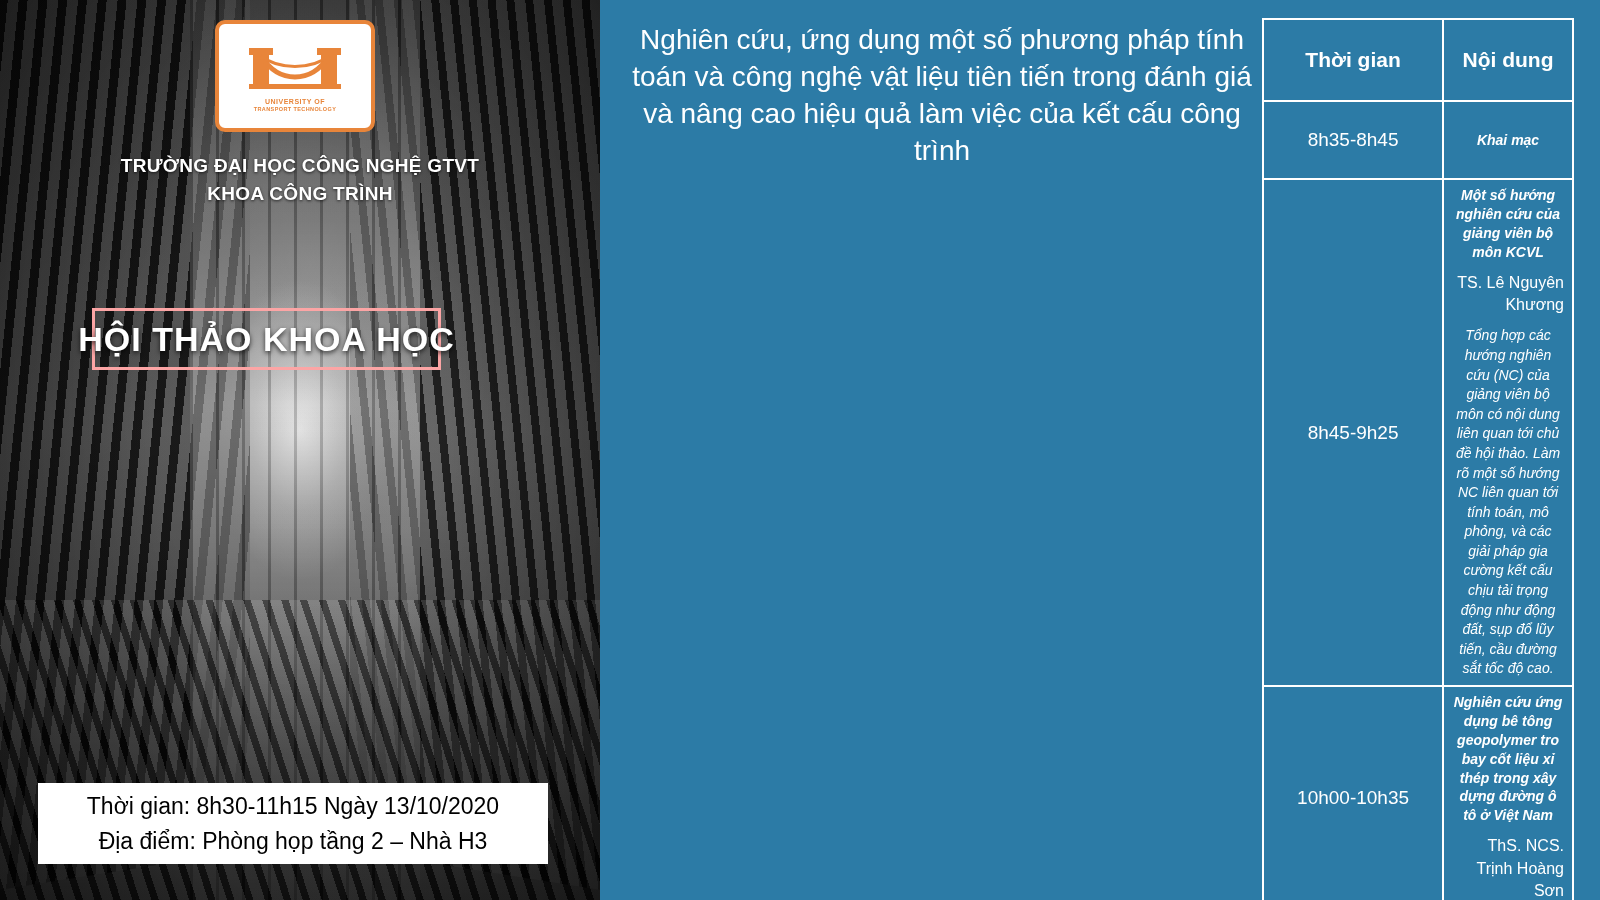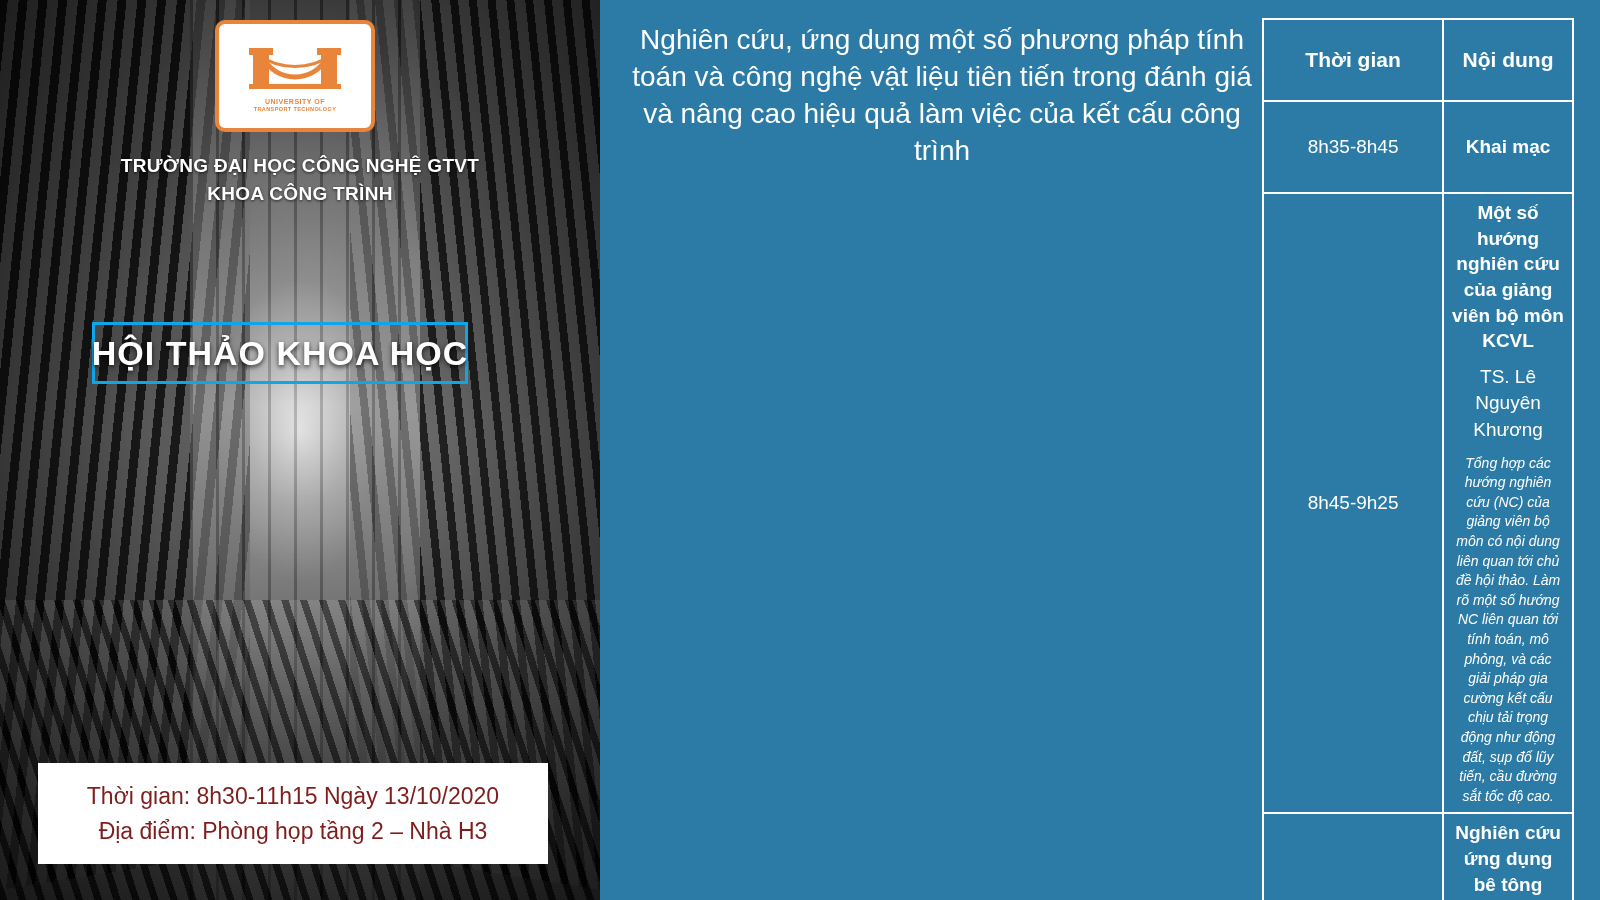--- a/index.html
+++ b/index.html
@@ -104,41 +104,41 @@
     color: #ffffff;
     font-size: 19px;
     font-weight: bold;
     line-height: 1.45;
     letter-spacing: 0.3px;
     text-shadow: 0 1px 3px rgba(0,0,0,0.7);
   }
 
   .banner {
     position: absolute;
-    left: 92px; top: 322px;
-    width: 376px; height: 62px;
-    border: 3px solid #0ea5e9;
+    left: 92px; top: 308px;
+    width: 349px; height: 62px;
+    border: 3px solid #fca5a5;
     display: flex; align-items: center; justify-content: center;
   }
   .banner-text {
     color: #ffffff;
     font-size: 34px;
     font-weight: bold;
     letter-spacing: 1px;
     text-shadow: 0 2px 5px rgba(0,0,0,0.75);
     white-space: nowrap;
   }
 
   .info-box {
     position: absolute;
     left: 38px; bottom: 36px;
     width: 510px;
-    padding: 16px 14px;
+    padding: 6px 14px;
     background: #ffffff;
-    color: #7f1d1d;
+    color: #000000;
     font-size: 23px;
     line-height: 1.5;
     text-align: center;
   }
 
   
   .right {
     flex: 1;
     padding: 18px 26px 10px 22px;
     display: flex;
@@ -173,36 +173,38 @@
   }
   td.time {
     text-align: center;
     font-size: 19px;
   }
   td.content {
     text-align: center;
     padding: 8px 14px;
   }
   .c-title {
-    font-size: 19px;
+    font-size: 14px;
     font-weight: bold;
     line-height: 1.35;
+    font-style: italic;
   }
   .c-speaker {
-    font-size: 19px;
+    font-size: 16px;
     line-height: 1.4;
     margin-top: 10px;
+    text-align: right;
   }
   .c-note {
     font-size: 14px;
     font-style: italic;
     line-height: 1.4;
     margin-top: 10px;
   }
-  tr.r-open td { height: 92px; }
+  tr.r-open td { height: 78px; }
 </style>
 </head>
 <body>
 
 <div class="slide">
 
   <div class="left">
     <div class="photo"></div>
     <div class="photo-mid"></div>
     <div class="photo-low"></div>

